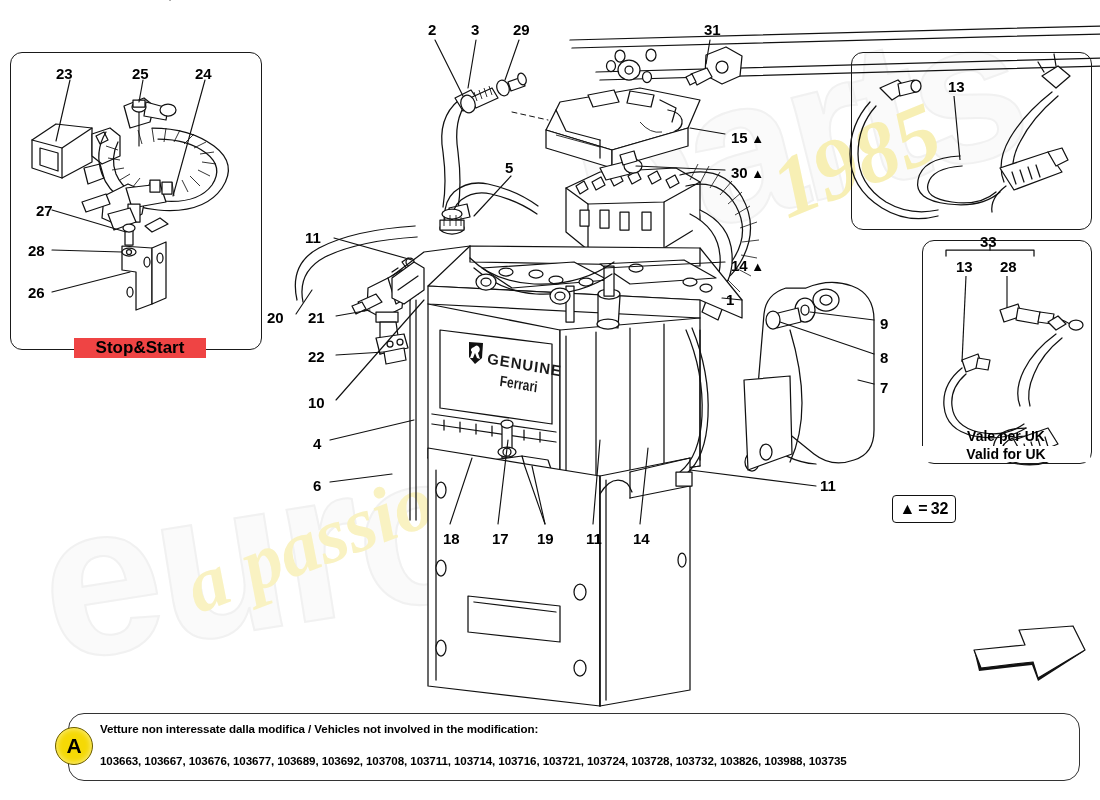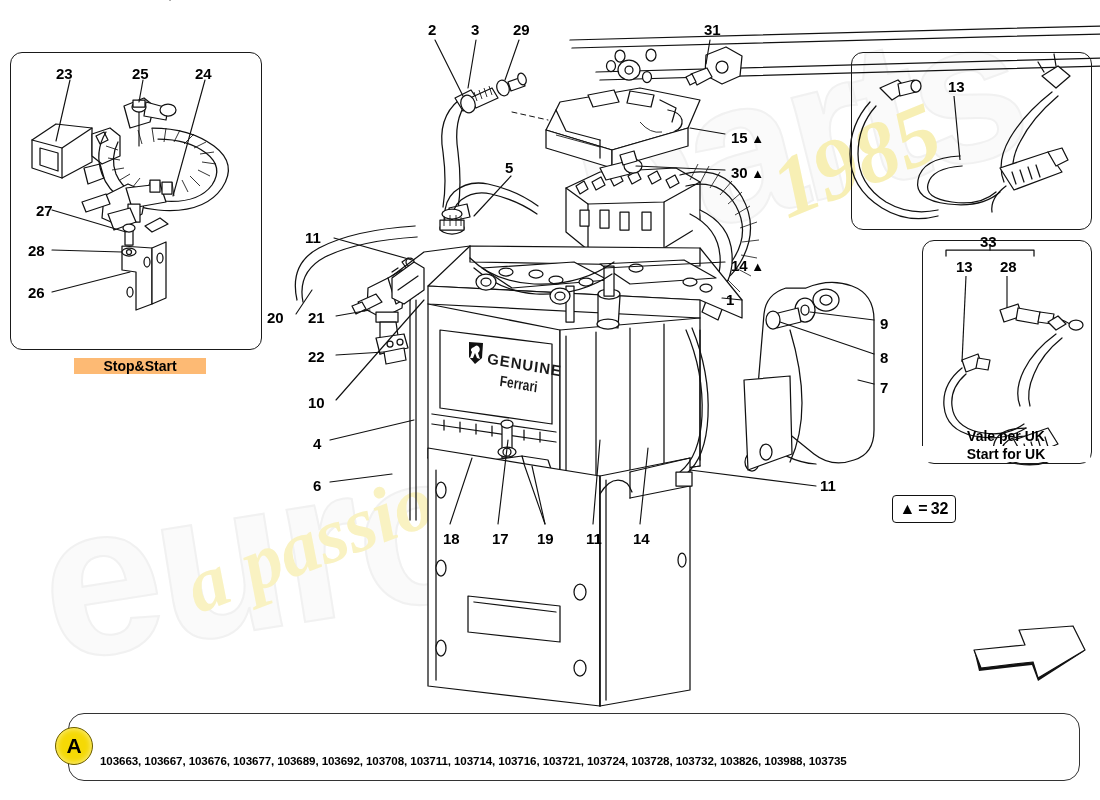--- a/index.html
+++ b/index.html
@@ -25,22 +25,22 @@
   
   .art{position:absolute;left:0;top:0;width:1100px;height:800px;}
 
   
   .num{position:absolute;font-size:15px;font-weight:bold;line-height:1;
        letter-spacing:0px;white-space:nowrap;}
   .num.tri::after{content:" \25B2";font-size:13px;}
 
   
   .panel{position:absolute;border:1.6px solid #1a1a1a;border-radius:12px;background:transparent;}
-  .panel-caption{position:absolute;font-size:14px;font-weight:bold;text-align:center;
-       background:#fdba74;padding:0 6px;white-space:nowrap;margin-top:20px;}
+  .panel-caption{position:absolute;font-size:17px;font-weight:bold;text-align:center;
+       background:#ef4444;padding:0 6px;white-space:nowrap;}
 
   
   .legend{position:absolute;border:1.6px solid #111;border-radius:4px;
        font-size:16px;font-weight:bold;display:flex;align-items:center;
        justify-content:center;gap:3px;background:#fff;}
 
   
   .note{position:absolute;border:1.5px solid #333;border-radius:16px;background:#fff;}
   .note-txt{position:absolute;font-size:11.6px;font-weight:bold;line-height:15.5px;
        letter-spacing:-0.1px;}
@@ -492,25 +492,26 @@
     <path d="M954 96 L960 160" fill="none" stroke="#111" stroke-width="1.15"></path>
     <path d="M966 276 L962 362" fill="none" stroke="#111" stroke-width="1.15"></path>
     <path d="M1007 276 L1007 308" fill="none" stroke="#111" stroke-width="1.15"></path>
   </svg>
 
   <div class="panel" style="left:922px;top:240px;width:168px;height:222px;"></div>
   <div class="num" style="left:980px;top:234px">33</div>
   <div class="num" style="left:956px;top:259px">13</div>
   <div class="num" style="left:1000px;top:259px">28</div>
   <div style="position:absolute;left:922px;top:428px;width:168px;text-align:center;font-size:14px;font-weight:bold;">Vale per UK</div>
-  <div style="position:absolute;left:922px;top:446px;width:168px;text-align:center;font-size:14px;font-weight:bold;background:#fff;">Start for UK</div>
+  <div style="position:absolute;left:922px;top:446px;width:168px;text-align:center;font-size:14px;font-weight:bold;background:#fff;">Valid for UK</div>
 
   <div class="legend" style="left:892px;top:495px;width:62px;height:26px;">
     <span>▲</span>
     <span>=</span>
     <span>32</span>
   </div>
 
   <div class="note" style="left:68px;top:713px;width:1010px;height:66px;"></div>
   <div class="badge-a" style="left:55px;top:727px;">A</div>
+  <div class="note-txt" style="left:100px;top:721px;">Vetture non interessate dalla modifica / Vehicles not involved in the modification:</div>
   <div class="note-txt" style="left:100px;top:753px;">103663, 103667, 103676, 103677, 103689, 103692, 103708, 103711, 103714, 103716, 103721, 103724, 103728, 103732, 103826, 103988, 103735</div>
 
 </div>
 
 </body></html>

